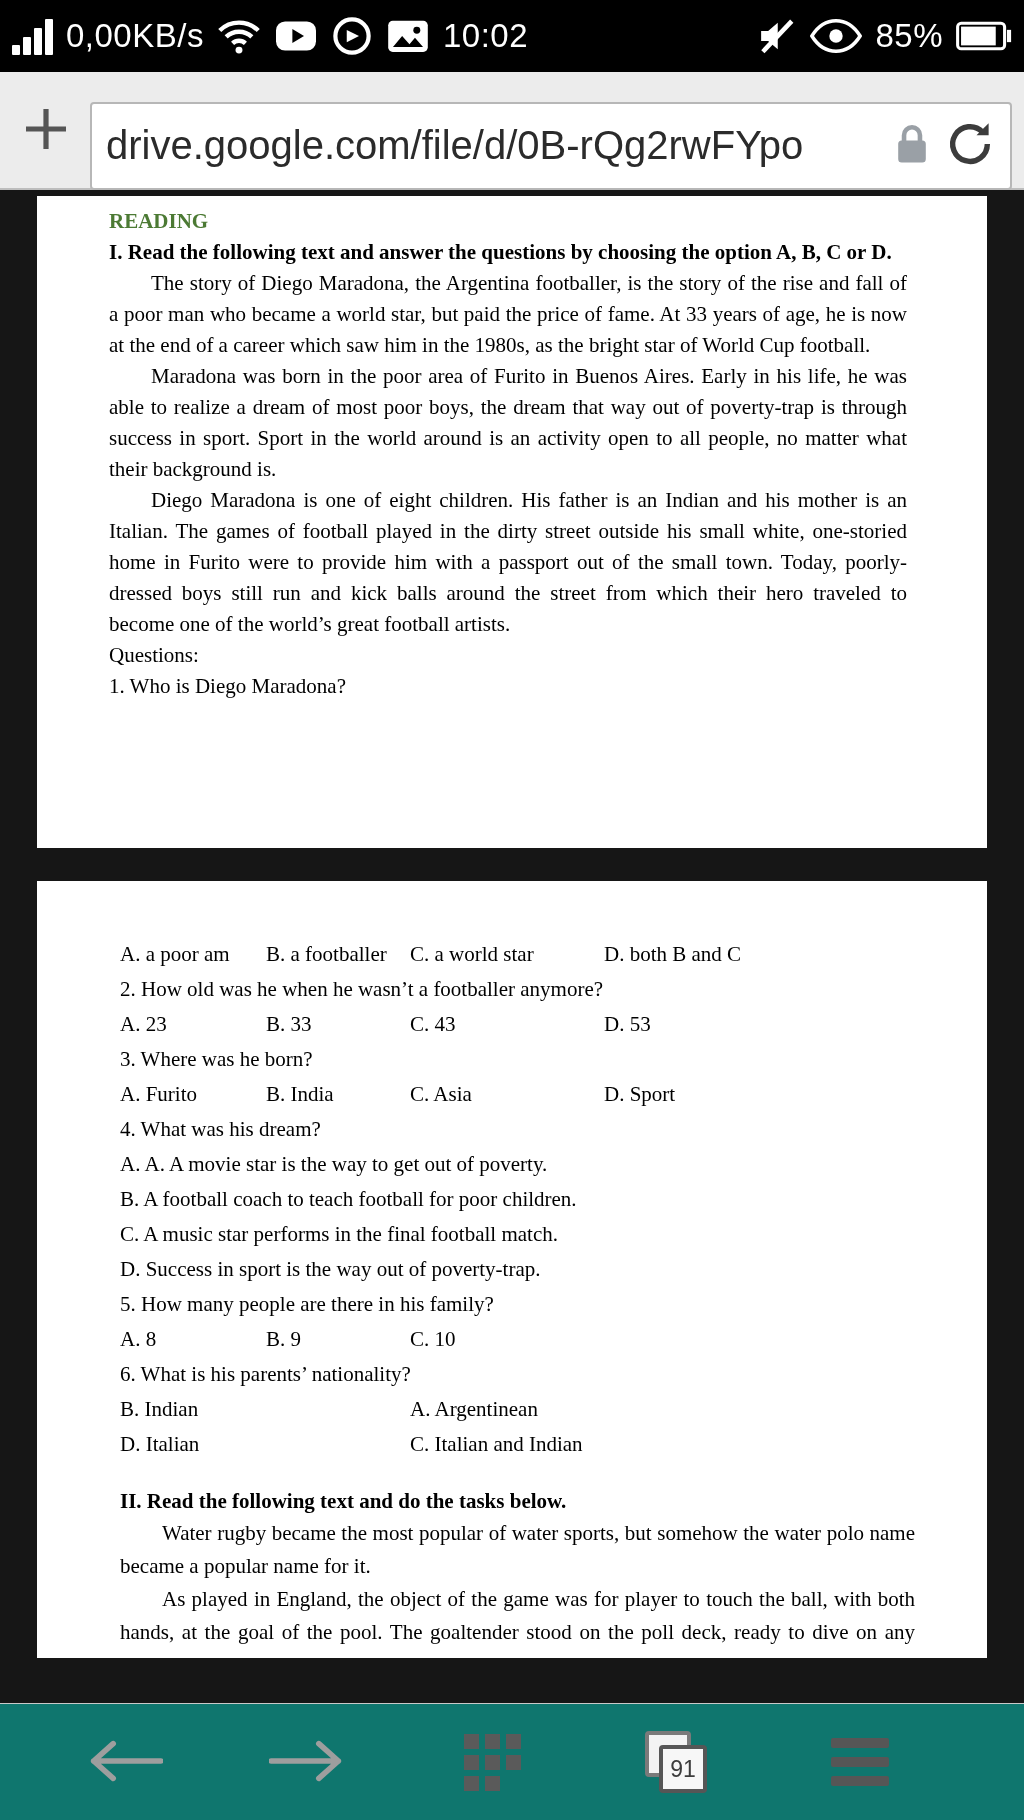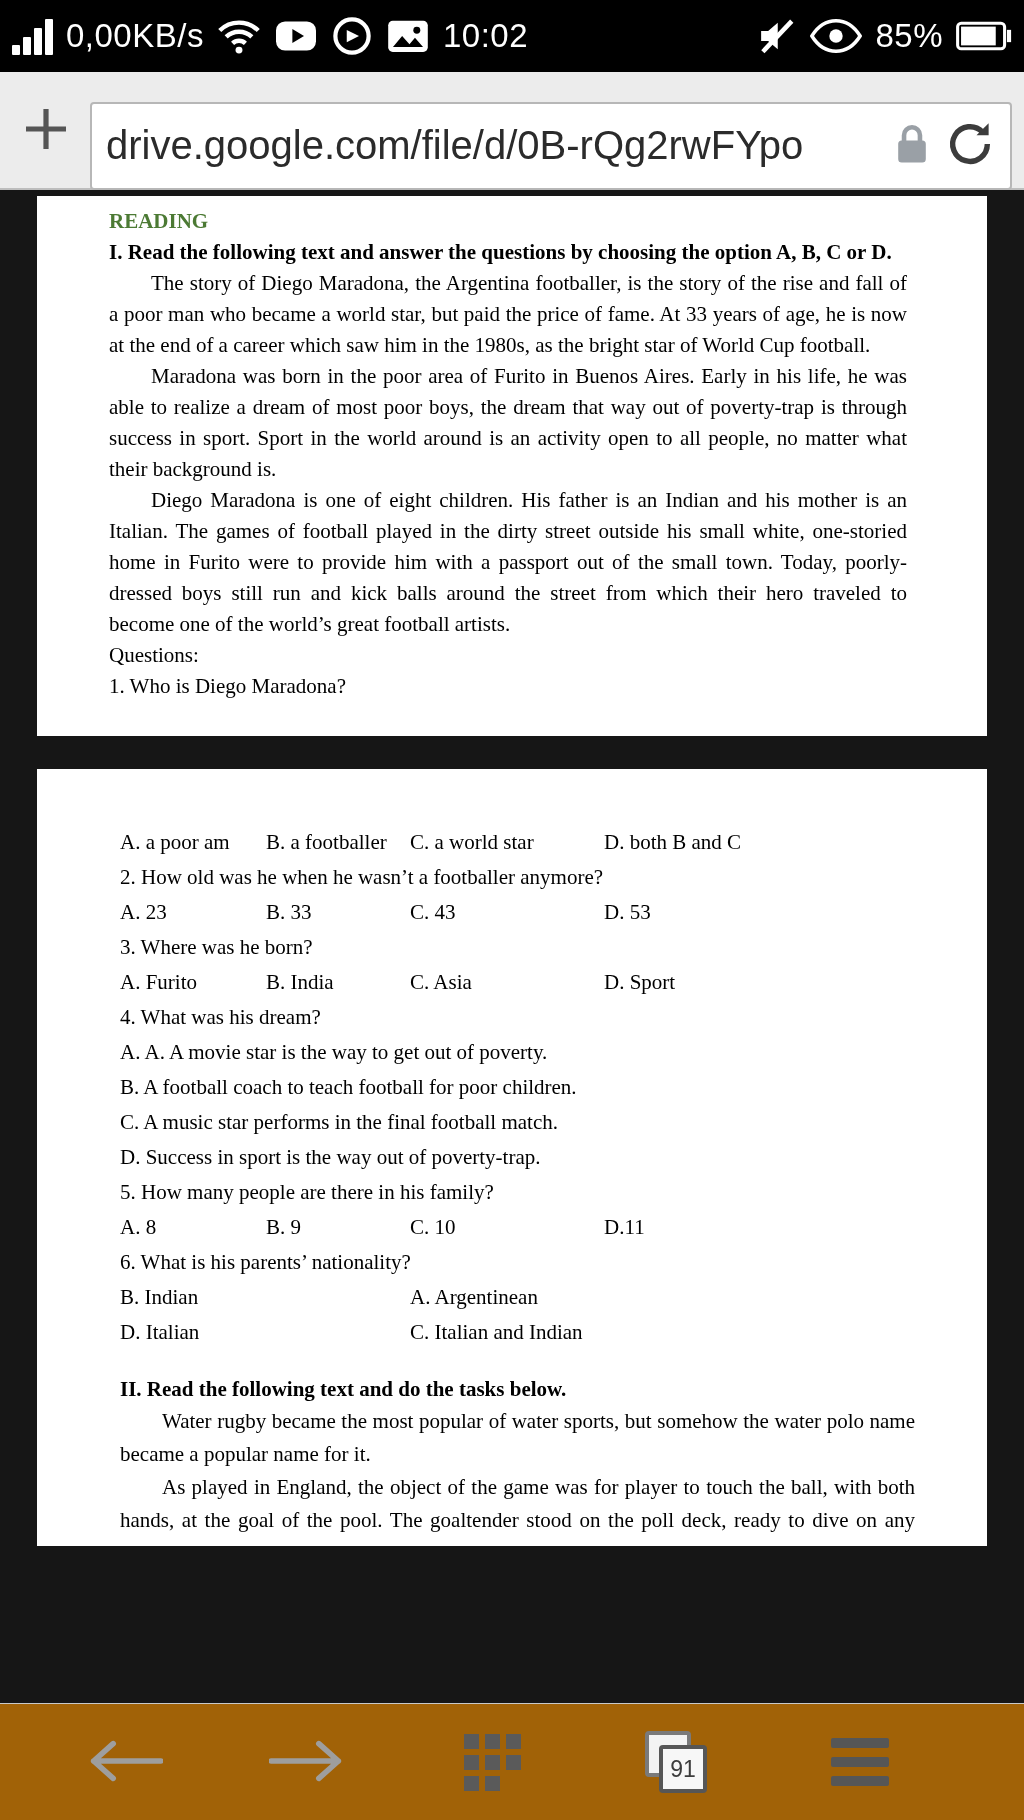--- a/index.html
+++ b/index.html
@@ -59,42 +59,42 @@
   
   .content {
     flex: 1 1 auto; background: #161616;
     padding: 6px 37px 0 37px;
     overflow: hidden;
   }
   .doc-page {
     width: 950px; background: #fff; color: #000;
     font-family: "Liberation Serif", serif;
   }
-  .page1 { height: 540px; padding: 10px 80px 0 72px; margin-bottom: 33px; overflow: hidden; }
+  .page1 { height: 652px; padding: 10px 80px 0 72px; margin-bottom: 33px; overflow: hidden; }
   .page2 { height: 777px; padding: 56px 72px 0 83px; overflow: hidden; }
 
   .doc-page p, .doc-page h2 { font-size: 21px; line-height: 31px; }
   .reading-heading { font-weight: bold; font-size: 22px; line-height: 31px; }
   .bold { font-weight: bold; }
   .just { text-align: justify; }
   .indent { text-indent: 42px; }
 
   
   .questions { font-size: 21px; }
   .q-line { line-height: 35px; height: 35px; white-space: nowrap; }
   .row-opt4 { display: grid; grid-template-columns: 146px 144px 194px 1fr; line-height: 35px; height: 35px; }
   .row-opt2 { display: grid; grid-template-columns: 290px 1fr; line-height: 35px; height: 35px; }
   .opt-cell { white-space: nowrap; }
 
   .section2-heading { font-weight: bold; margin-top: 24px; line-height: 34px; font-size: 21px; }
   .page2 .para { line-height: 33px; }
 
   
   .toolbar {
-    height: 117px; background: #a16207; border-top: 1px solid #c9c9c9;
+    height: 117px; background: #0f766e; border-top: 1px solid #c9c9c9;
     display: flex; align-items: center; justify-content: space-evenly;
     padding: 0 40px 0 0; flex: 0 0 auto;
   }
   .tb-btn {
     width: 120px; height: 100px; border: none; background: transparent;
     display: flex; align-items: center; justify-content: center; cursor: pointer;
   }
   .grid-icon { display: grid; grid-template-columns: repeat(3, 15px); gap: 6px; width: 57px; }
   .grid-icon i { display: block; width: 15px; height: 15px; background: #5a5a5a; }
   .grid-icon i.blank { background: transparent; }
@@ -246,21 +246,20 @@
           <div class="q-line">4. What was his dream?</div>
           <div class="q-line">A. A. A movie star is the way to get out of poverty.</div>
           <div class="q-line">B. A football coach to teach football for poor children.</div>
           <div class="q-line">C. A music star performs in the final football match.</div>
           <div class="q-line">D. Success in sport is the way out of poverty-trap.</div>
           <div class="q-line">5. How many people are there in his family?</div>
           <div class="row-opt4">
             <span class="opt-cell">A. 8</span>
             <span class="opt-cell">B. 9</span>
             <span class="opt-cell">C. 10</span>
-            <span class="opt-cell">D.11</span>
           </div>
           <div class="q-line">6. What is his parents’ nationality?</div>
           <div class="row-opt2">
             <span class="opt-cell">B. Indian</span>
             <span class="opt-cell">A. Argentinean</span>
           </div>
           <div class="row-opt2">
             <span class="opt-cell">D. Italian</span>
             <span class="opt-cell">C. Italian and Indian</span>
           </div>

